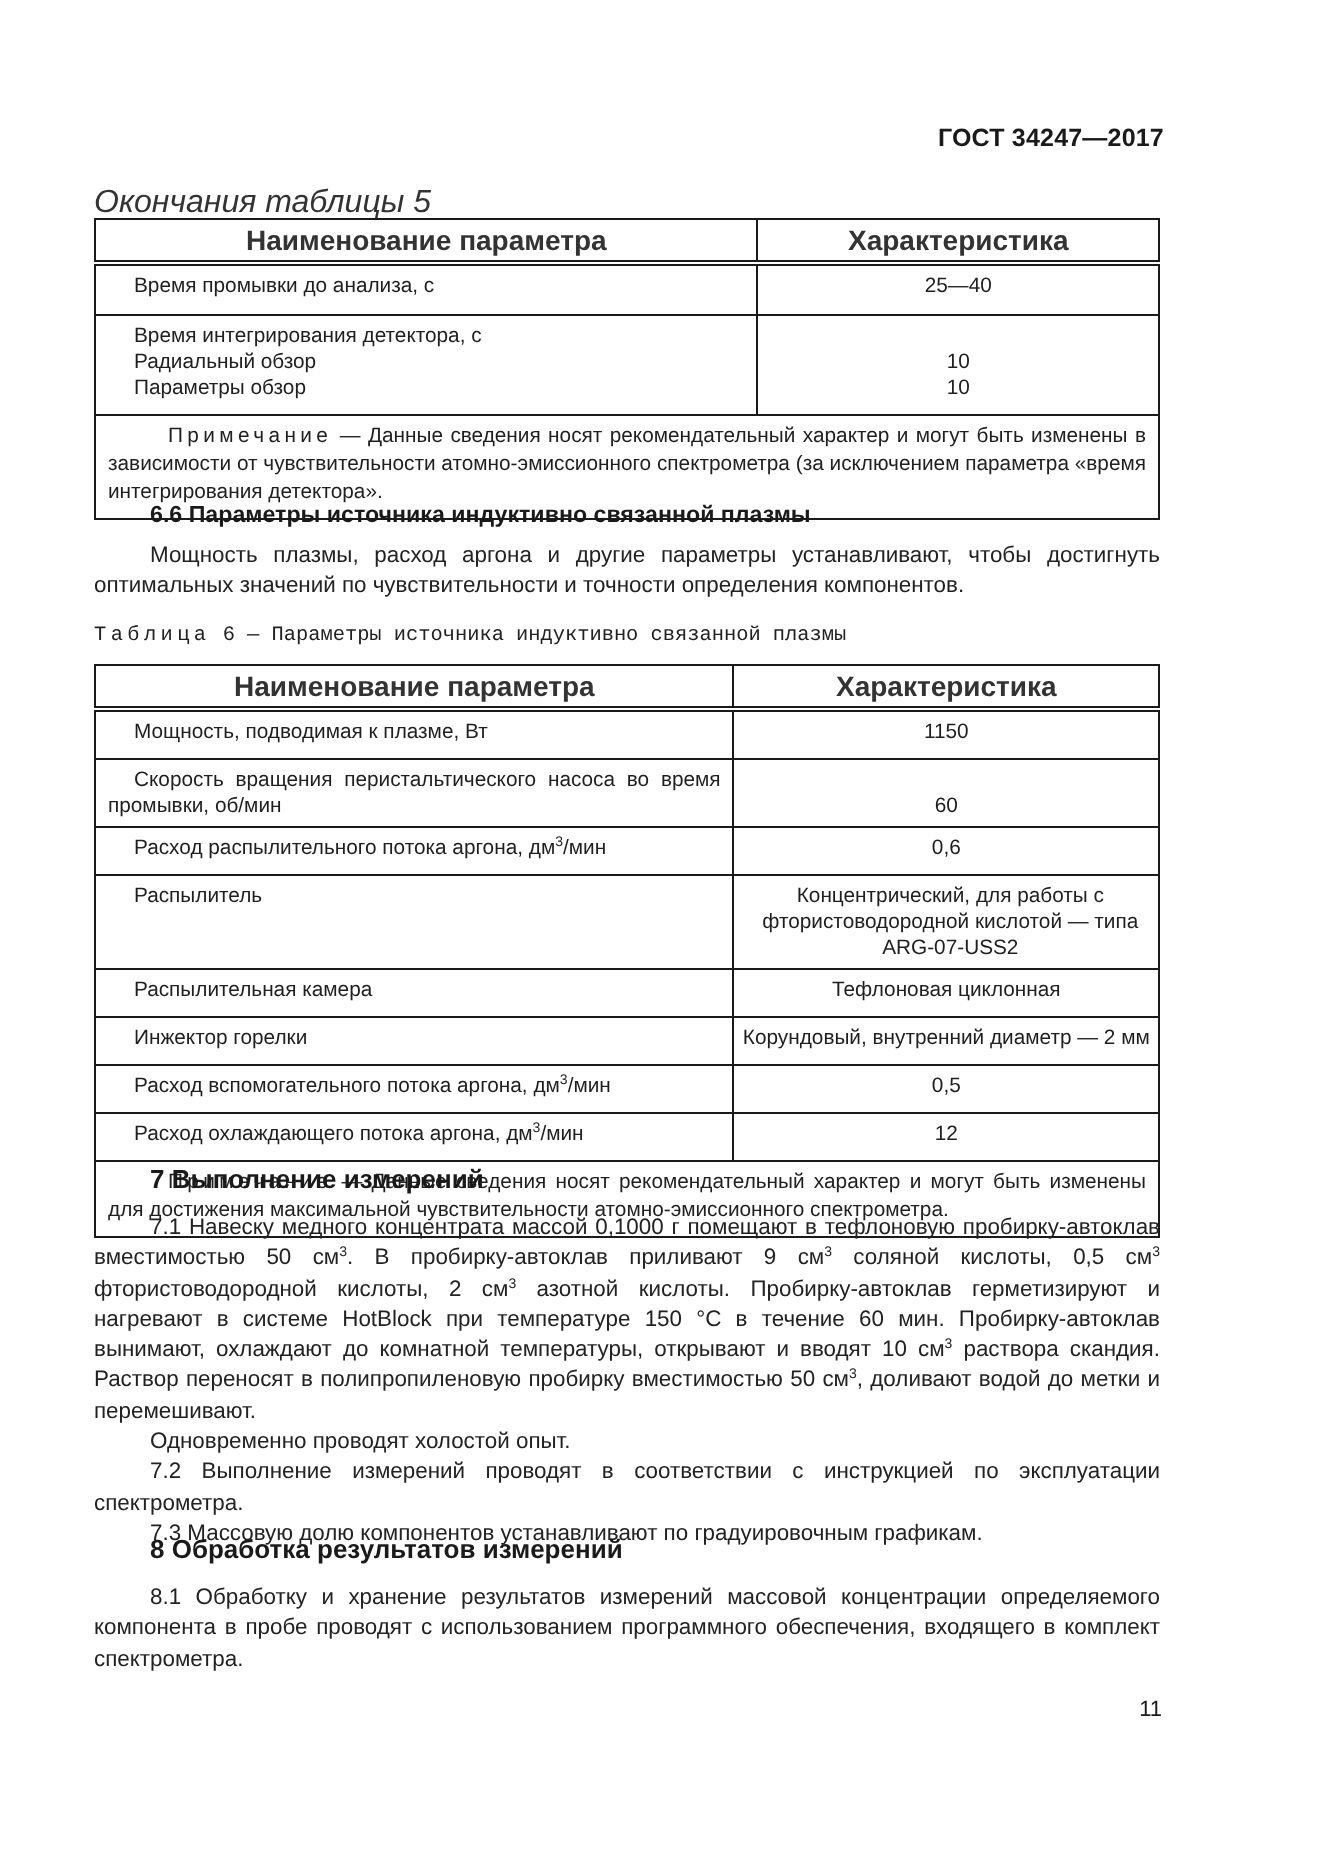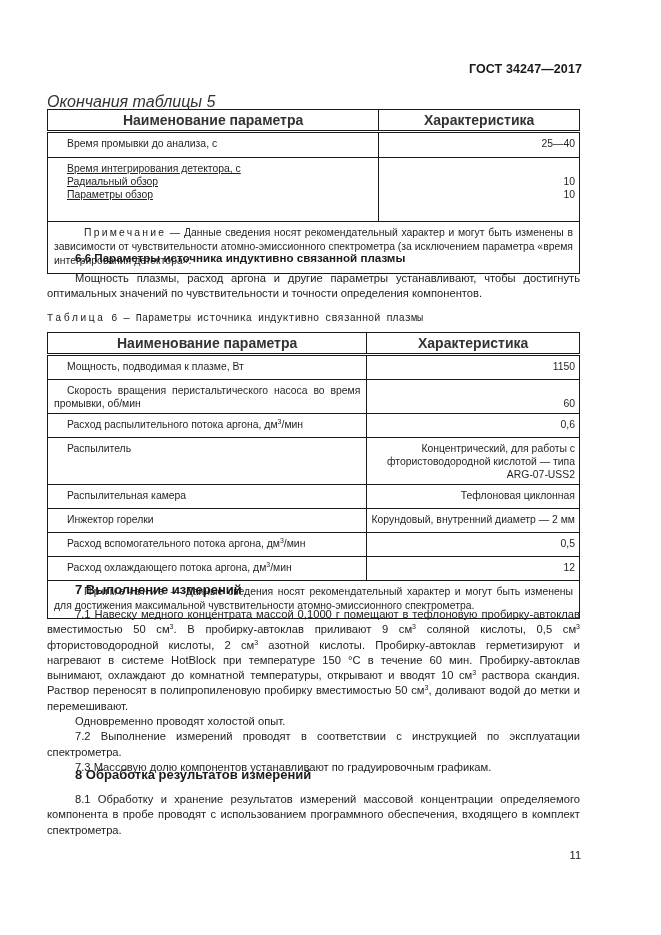--- a/index.html
+++ b/index.html
@@ -9,21 +9,21 @@
   .header-code { right: 79px; top: 62px; font-weight: bold; font-size: 12.5px; letter-spacing: 0.1px; }
   .caption-it { left: 47px; top: 93px; font-style: italic; font-size: 16px; color: #333; }
   .caption { left: 47px; font-size: 10.2px; color: #222; }
   .spaced { letter-spacing: 2.2px; }
   table.gost { position: absolute; left: 47px; width: 533px; border-collapse: collapse;
                font-size: 10.4px; color: #1f1f1f; }
   table.gost td, table.gost th { border: 1px solid #1a1a1a; padding: 0; vertical-align: top; }
   table.gost th { font-weight: bold; font-size: 14px; color: #333; text-align: center;
                   vertical-align: middle; height: 20px; border-bottom: 3px double #1a1a1a; }
   table.gost td.name { padding: 4px 6px 3px 19px; line-height: 13px; }
-  table.gost td.val { text-align: right; padding: 4px 4px 3px 4px; line-height: 13px; }
+  table.gost td.val { text-align: center; padding: 4px 4px 3px 4px; line-height: 13px; }
   table.gost td.note { padding: 4px 6px 5px 6px; line-height: 14px; text-align: justify; }
   table.gost td.note .lead { padding-left: 30px; }
   .vb { vertical-align: bottom !important; }
   .h2 { left: 75px; font-weight: bold; font-size: 11.6px; }
   .h1 { left: 75px; font-weight: bold; font-size: 13px; }
   .para { left: 47px; width: 533px; font-size: 11.2px; line-height: 15.3px; text-align: justify; color: #222; }
   .para p { margin: 0; text-indent: 28px; }
   .page-num { right: 80px; top: 849px; font-size: 11px; }
   sup { font-size: 7px; line-height: 0; vertical-align: 4px; }
 </style>
@@ -42,21 +42,21 @@
   <tbody>
       <tr>
     <th>Наименование параметра</th>
     <th>Характеристика</th>
   </tr>
   <tr>
     <td class="name" style="height:17px;">Время промывки до анализа, с</td>
     <td class="val">25—40</td>
   </tr>
   <tr>
-    <td class="name" style="padding-bottom:20px;text-decoration:underline;">
+    <td class="name" style="padding-bottom:6px;">
       <div>Время интегрирования детектора, с</div>
       <div style="margin-left:-13px;padding-left:13px;">Радиальный обзор</div>
       <div>Параметры обзор</div>
     </td>
     <td class="val">
       <div style="height:13px;"></div>
       <div>10</div>
       <div>10</div>
     </td>
   </tr>

